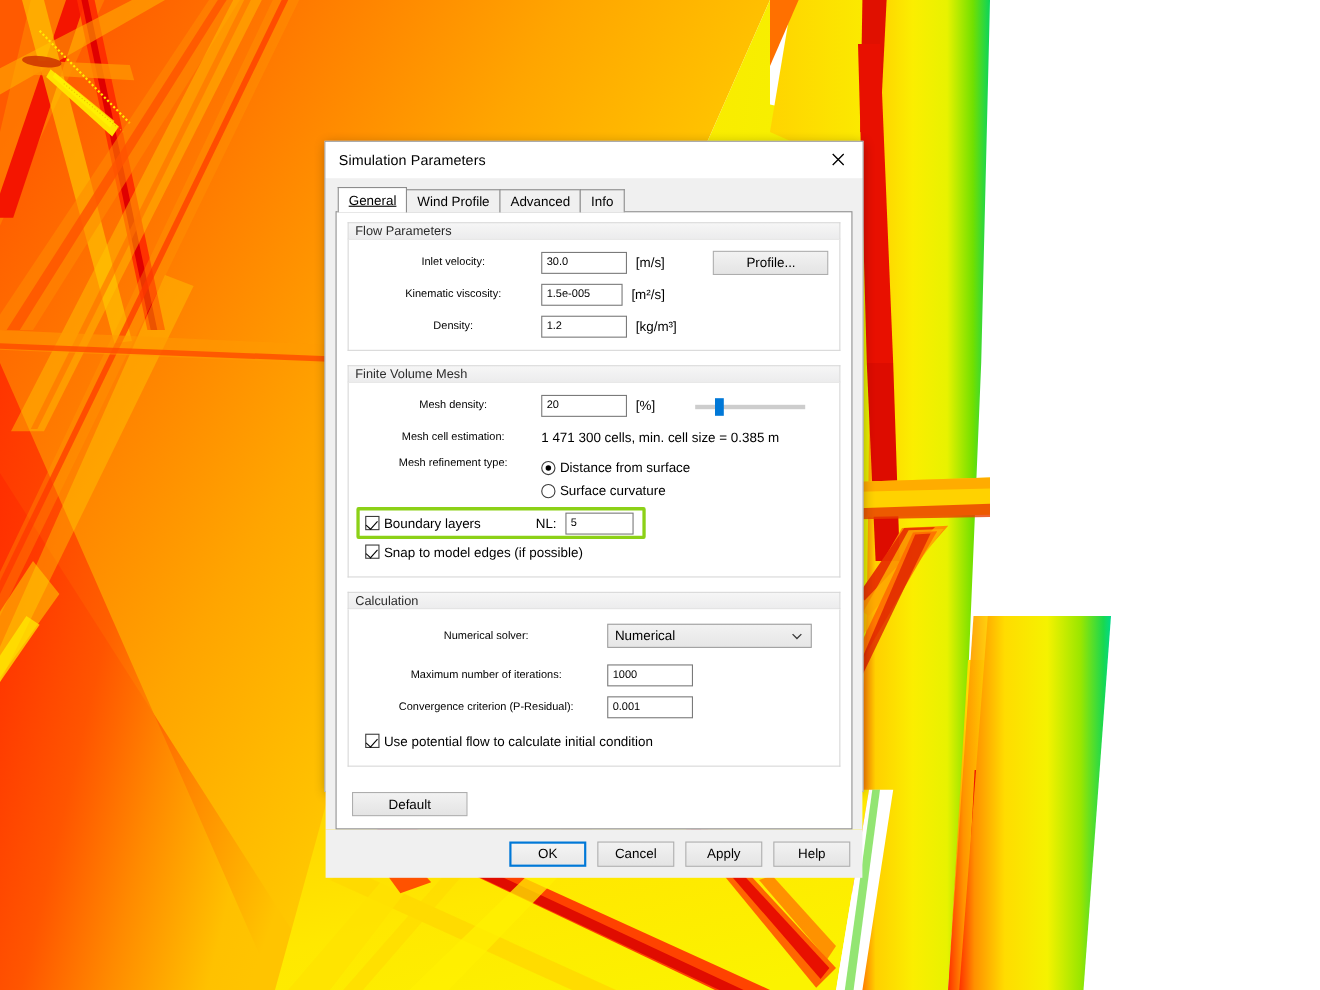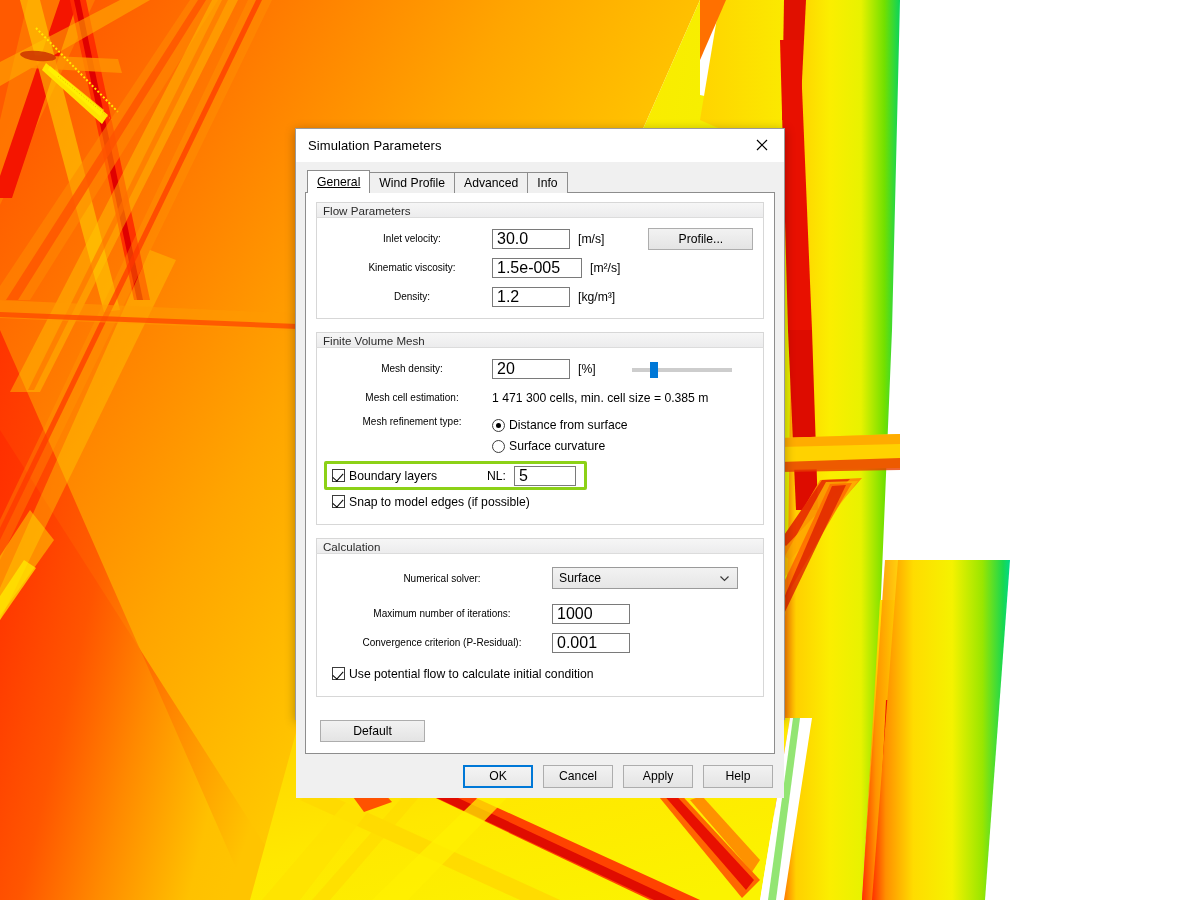--- a/index.html
+++ b/index.html
@@ -78,21 +78,21 @@
     padding:10px 0 11px 0;
     background:#fff;
   }
 
   .row { display:flex; align-items:center; height:21px; margin-bottom:8px; padding-left:15px; }
   .row:last-child { margin-bottom:0; }
   .lbl { width:160px; flex:0 0 160px; font-size:10px;text-align:center; }
 
   input.txt {
     height:20px; border:1px solid #7a7a7a; background:#fff;
-    font-family:"Liberation Sans", sans-serif; font-size:16px;
+    font-family:"Liberation Sans", sans-serif; font-size:10px;
     padding:0 4px; color:#000; outline:none;
   }
   .unit { margin-left:8px; font-size:12.2px; }
 
   .btn {
     background:linear-gradient(#f2f2f2,#e4e4e4);
     border:1px solid #adadad;
     font-family:"Liberation Sans", sans-serif; font-size:12.2px; color:#000;
     height:22px; padding:0 10px; cursor:default;
   }
@@ -334,21 +334,21 @@
         <div class="group-header">Flow Parameters</div>
         <div class="group-body">
           <div class="row">
             <span class="lbl">Inlet velocity:</span>
             <input class="txt" style="width: 78px;" value="30.0">
             <span class="unit">[m/s]</span>
             <button class="btn" style="margin-left:44px;width:105px">Profile...</button>
           </div>
           <div class="row">
             <span class="lbl">Kinematic viscosity:</span>
-            <input class="txt" style="width: 90px;" value="1.5e-005">
+            <input class="txt" style="width: 74px;" value="1.5e-005">
             <span class="unit">[m²/s]</span>
           </div>
           <div class="row">
             <span class="lbl">Density:</span>
             <input class="txt" style="width: 78px;" value="1.2">
             <span class="unit">[kg/m³]</span>
           </div>
         </div>
       </div>
 
@@ -406,21 +406,21 @@
         <div class="highlight" id="bl-highlight" style="border-color: rgb(140, 209, 23); left: 8px; top: 129px; width: 263px; height: 29px;"></div>
       </div>
 
       <div class="group">
         <div class="group-header">Calculation</div>
         <div class="group-body" style="padding-top:13px;padding-bottom:13px">
 
           <div class="row" style="height:22px;margin-bottom:14px">
             <span class="lbl" style="width:220px;flex:0 0 220px">Numerical solver:</span>
             <div class="combo">
-              <span>Surface</span>
+              <span>Numerical</span>
               <span class="chev">
                 <svg width="11" height="11" viewBox="0 0 11 11">
                   <path d="M1.5 3.5 L5.5 7.5 L9.5 3.5" stroke="#3a3a3a" stroke-width="1.2" fill="none"></path>
                 </svg>
               </span>
             </div>
           </div>
 
           <div class="row">
             <span class="lbl" style="width:220px;flex:0 0 220px">Maximum number of iterations:</span>

